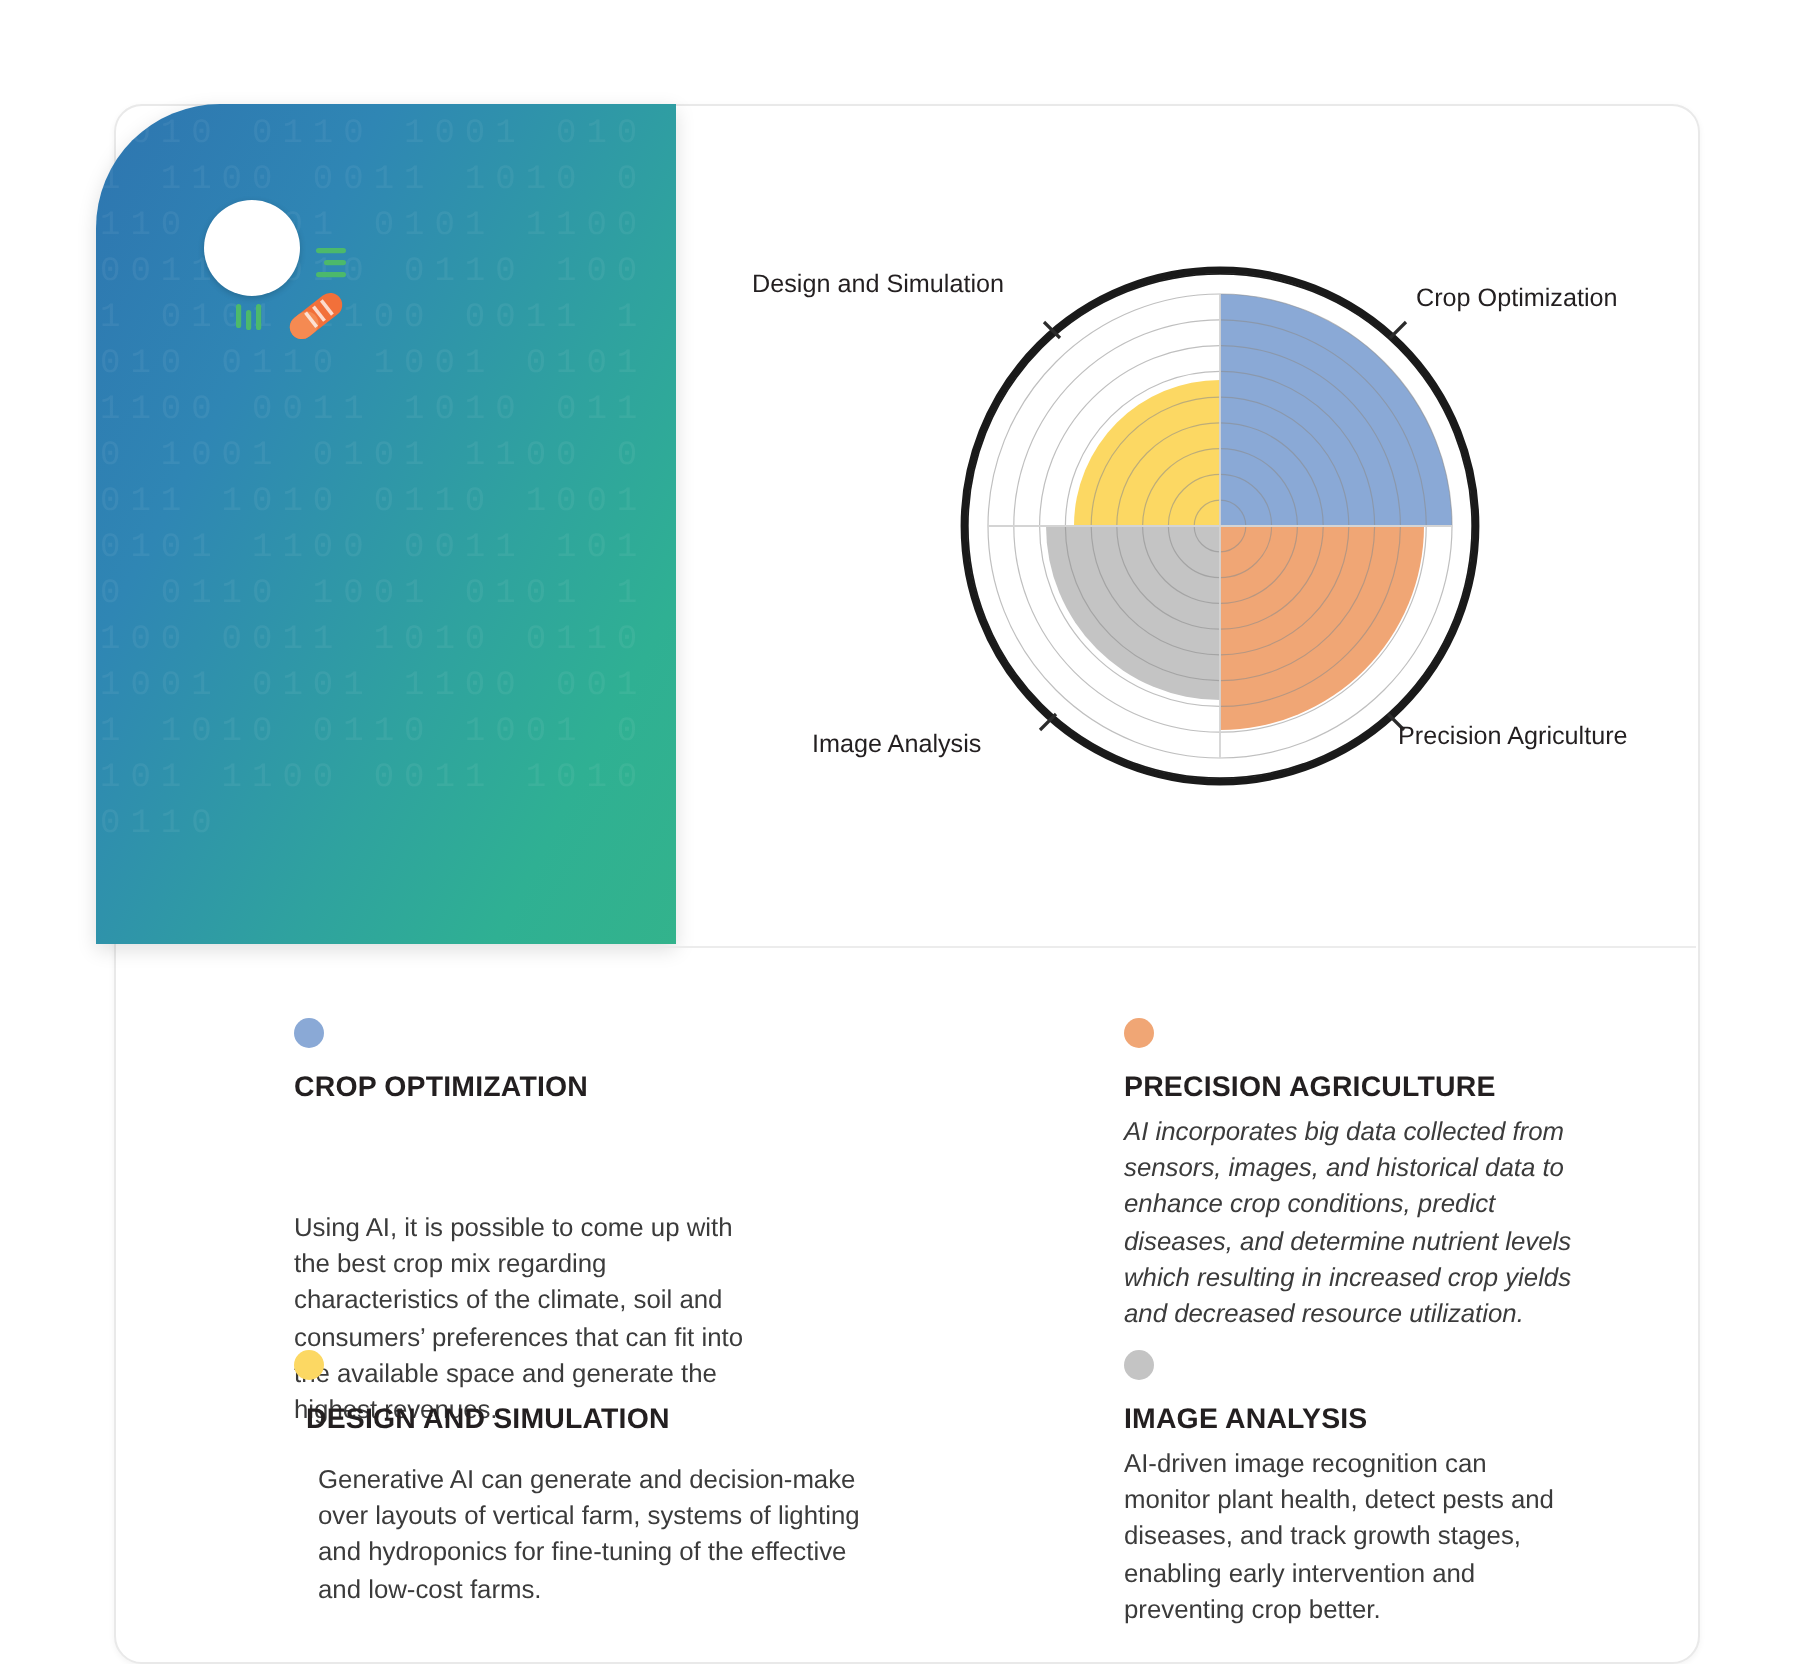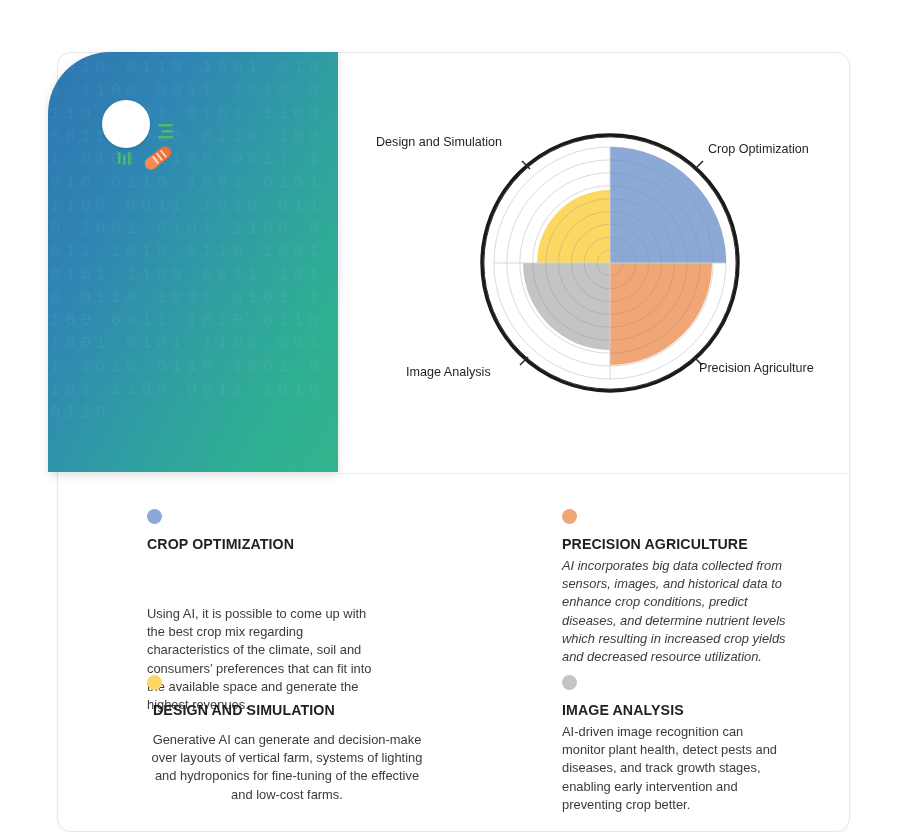--- a/index.html
+++ b/index.html
@@ -154,21 +154,21 @@
   #cell-design    { left: 147px; top: 178px; }
   #cell-image     { left: 562px; top: 178px; }
 
   #cell-crop .legend-title,
   #cell-precision .legend-title,
   #cell-image .legend-title { left: 0; }
   #cell-design .legend-title { left: 6px; }
 
   #cell-crop .legend-body      { left: 0; top: 48px; width: 240px; margin-top: 48px; }
   #cell-precision .legend-body { left: 0; top: 48px; width: 242px; font-style: italic; }
-  #cell-design .legend-body    { left: 0; top: 56px; width: 280px; text-align: center; }
+  #cell-design .legend-body    { left: 12px; top: 56px; width: 280px; }
   #cell-image .legend-body     { left: 0; top: 48px; width: 222px; }
 </style>
 </head>
 <body>
 
 <div id="page">
 
   <div id="outer-card"></div>
 
   <div id="side-panel">

